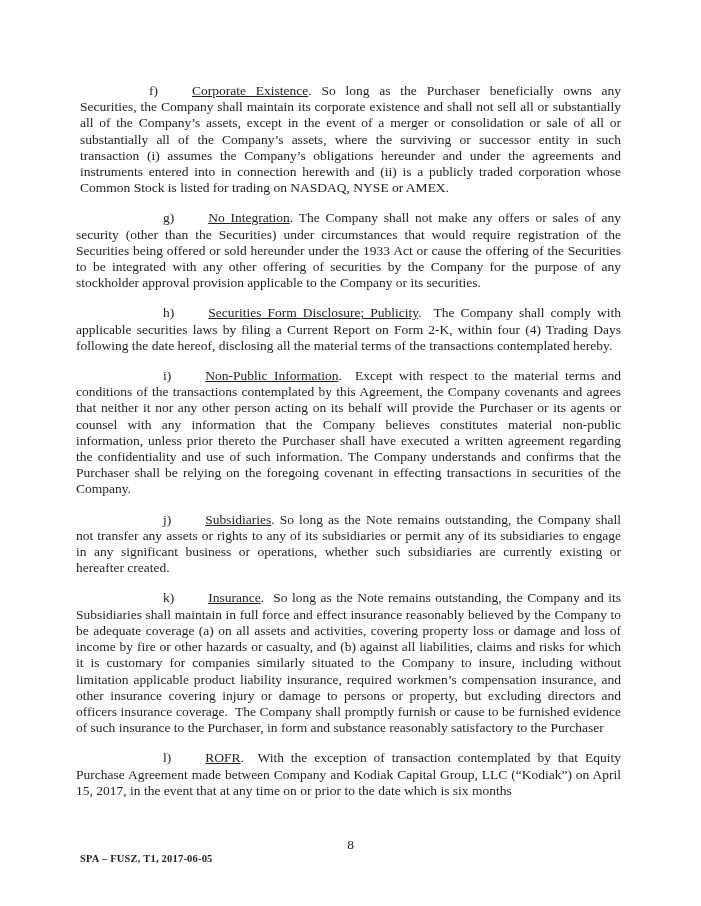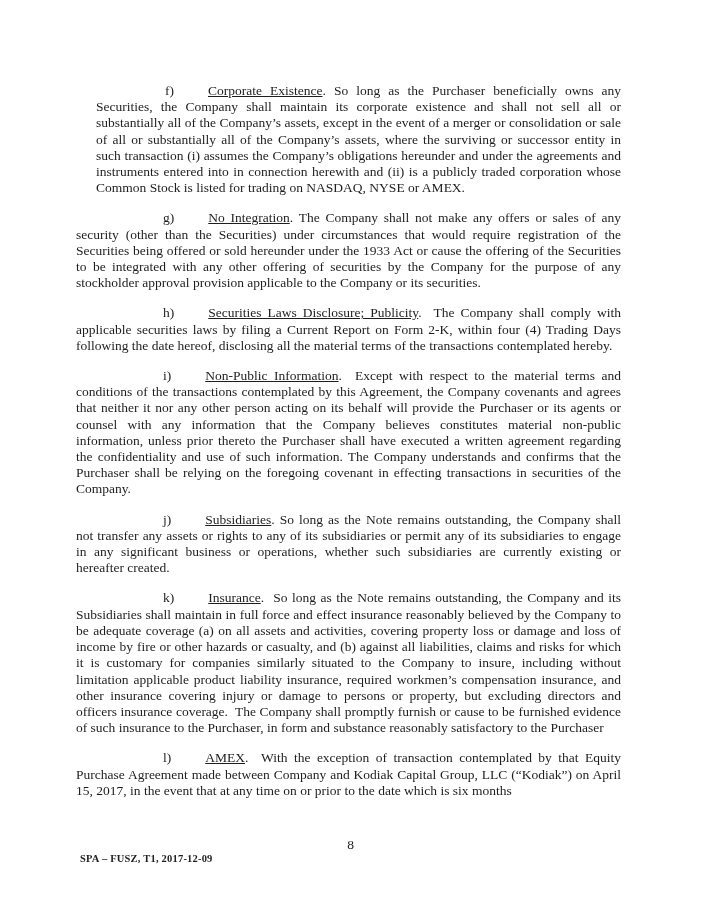--- a/index.html
+++ b/index.html
@@ -19,21 +19,21 @@
     width: 545px;
   }
   p.para {
     margin: 0 0 14px 0;
     font-size: 13.5px;
     line-height: 16.2px;
     text-align: justify;
     text-indent: 87px;
   }
   p.para.hang {
-    margin-left: 20px;
+    margin-left: 4px;
     text-indent: 69px;
   }
   .tab { display: inline-block; width: 34px; }
   .heading { text-decoration: underline; }
   .page-number {
     position: absolute;
     top: 837px;
     left: 0;
     width: 701px;
     text-align: center;
@@ -51,27 +51,27 @@
 </head>
 <body>
 
 <div class="page">
   <div class="content">
 
     <p class="para hang"><span>f)</span><span class="tab"></span><span class="heading">Corporate Existence</span><span>. </span><span>So long as the Purchaser beneficially owns any Securities, the Company shall maintain its corporate existence and shall not sell all or substantially all of the Company’s assets, except in the event of a merger or consolidation or sale of all or substantially all of the Company’s assets, where the surviving or successor entity in such transaction (i) assumes the Company’s obligations hereunder and under the agreements and instruments entered into in connection herewith and (ii) is a publicly traded corporation whose Common Stock is listed for trading on NASDAQ, NYSE or AMEX.</span></p>
 
     <p class="para"><span>g)</span><span class="tab"></span><span class="heading">No Integration</span><span>. </span><span>The Company shall not make any offers or sales of any security (other than the Securities) under circumstances that would require registration of the Securities being offered or sold hereunder under the 1933 Act or cause the offering of the Securities to be integrated with any other offering of securities by the Company for the purpose of any stockholder approval provision applicable to the Company or its securities.</span></p>
 
-    <p class="para"><span>h)</span><span class="tab"></span><span class="heading">Securities Laws Disclosure; Publicity</span><span>.&nbsp; </span><span>The Company shall comply with applicable securities laws by filing a Current Report on Form 2-K, within four (4) Trading Days following the date hereof, disclosing all the material terms of the transactions contemplated hereby.</span></p>
+    <p class="para"><span>h)</span><span class="tab"></span><span class="heading">Securities Form Disclosure; Publicity</span><span>.&nbsp; </span><span>The Company shall comply with applicable securities laws by filing a Current Report on Form 2-K, within four (4) Trading Days following the date hereof, disclosing all the material terms of the transactions contemplated hereby.</span></p>
 
     <p class="para"><span>i)</span><span class="tab"></span><span class="heading">Non-Public Information</span><span>.&nbsp; </span><span>Except with respect to the material terms and conditions of the transactions contemplated by this Agreement, the Company covenants and agrees that neither it nor any other person acting on its behalf will provide the Purchaser or its agents or counsel with any information that the Company believes constitutes material non-public information, unless prior thereto the Purchaser shall have executed a written agreement regarding the confidentiality and use of such information. The Company understands and confirms that the Purchaser shall be relying on the foregoing covenant in effecting transactions in securities of the Company.</span></p>
 
     <p class="para"><span>j)</span><span class="tab"></span><span class="heading">Subsidiaries</span><span>. </span><span>So long as the Note remains outstanding, the Company shall not transfer any assets or rights to any of its subsidiaries or permit any of its subsidiaries to engage in any significant business or operations, whether such subsidiaries are currently existing or hereafter created.</span></p>
 
     <p class="para"><span>k)</span><span class="tab"></span><span class="heading">Insurance</span><span>.&nbsp; </span><span>So long as the Note remains outstanding, the Company and its Subsidiaries shall maintain in full force and effect insurance reasonably believed by the Company to be adequate coverage (a) on all assets and activities, covering property loss or damage and loss of income by fire or other hazards or casualty, and (b) against all liabilities, claims and risks for which it is customary for companies similarly situated to the Company to insure, including without limitation applicable product liability insurance, required workmen’s compensation insurance, and other insurance covering injury or damage to persons or property, but excluding directors and officers insurance coverage.&nbsp; The Company shall promptly furnish or cause to be furnished evidence of such insurance to the Purchaser, in form and substance reasonably satisfactory to the Purchaser</span></p>
 
-    <p class="para"><span>l)</span><span class="tab"></span><span class="heading">AMEX</span><span>.&nbsp; </span><span>With the exception of transaction contemplated by that Equity Purchase Agreement made between Company and Kodiak Capital Group, LLC (“Kodiak”) on April 15, 2017, in the event that at any time on or prior to the date which is six months</span></p>
+    <p class="para"><span>l)</span><span class="tab"></span><span class="heading">ROFR</span><span>.&nbsp; </span><span>With the exception of transaction contemplated by that Equity Purchase Agreement made between Company and Kodiak Capital Group, LLC (“Kodiak”) on April 15, 2017, in the event that at any time on or prior to the date which is six months</span></p>
 
   </div>
 
   <div class="page-number">8</div>
-  <div class="doc-id">SPA – FUSZ, T1, 2017-12-09</div>
+  <div class="doc-id">SPA – FUSZ, T1, 2017-06-05</div>
 </div>
 
 </body></html>

